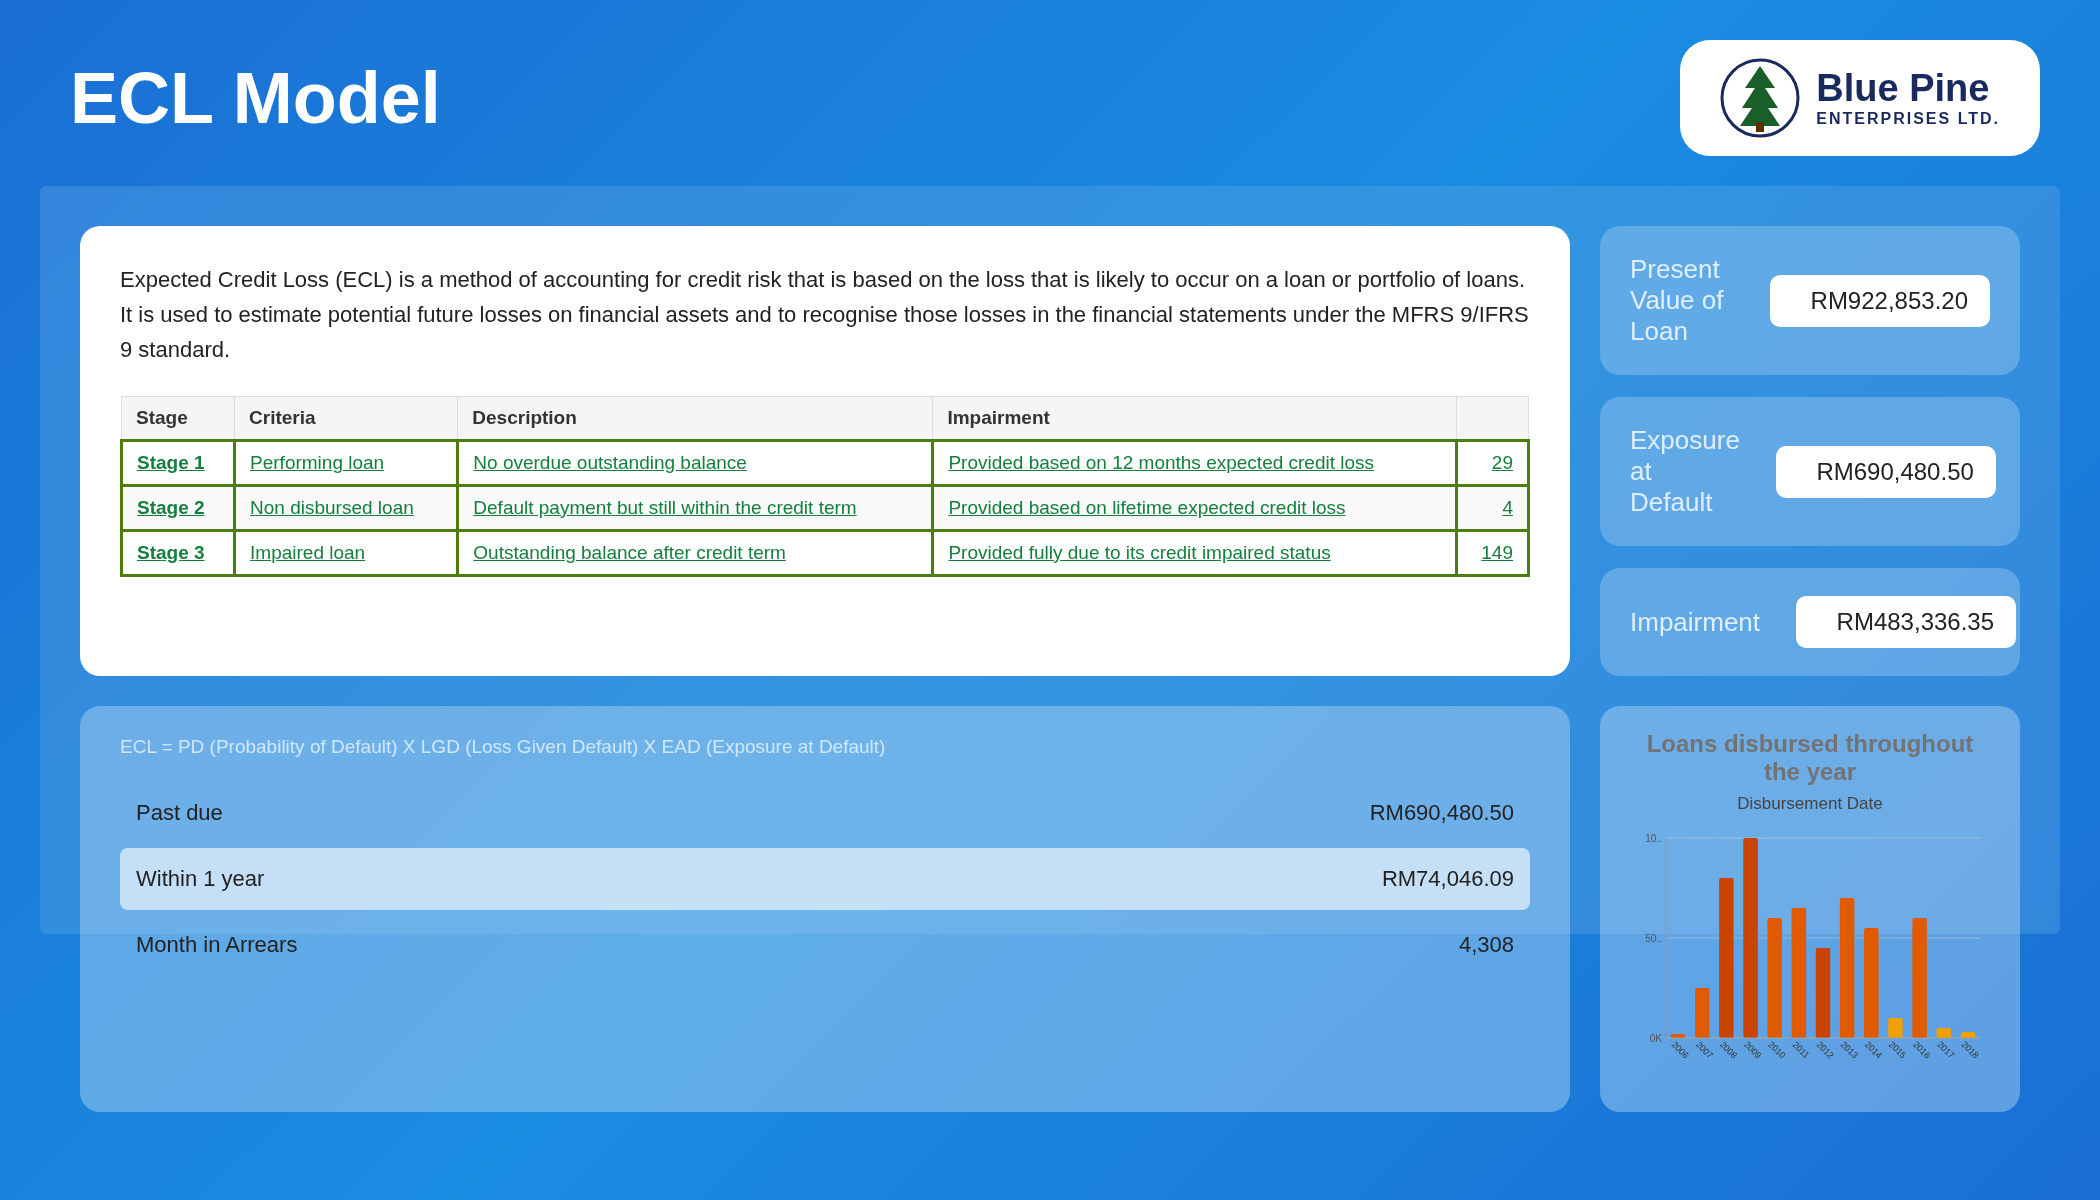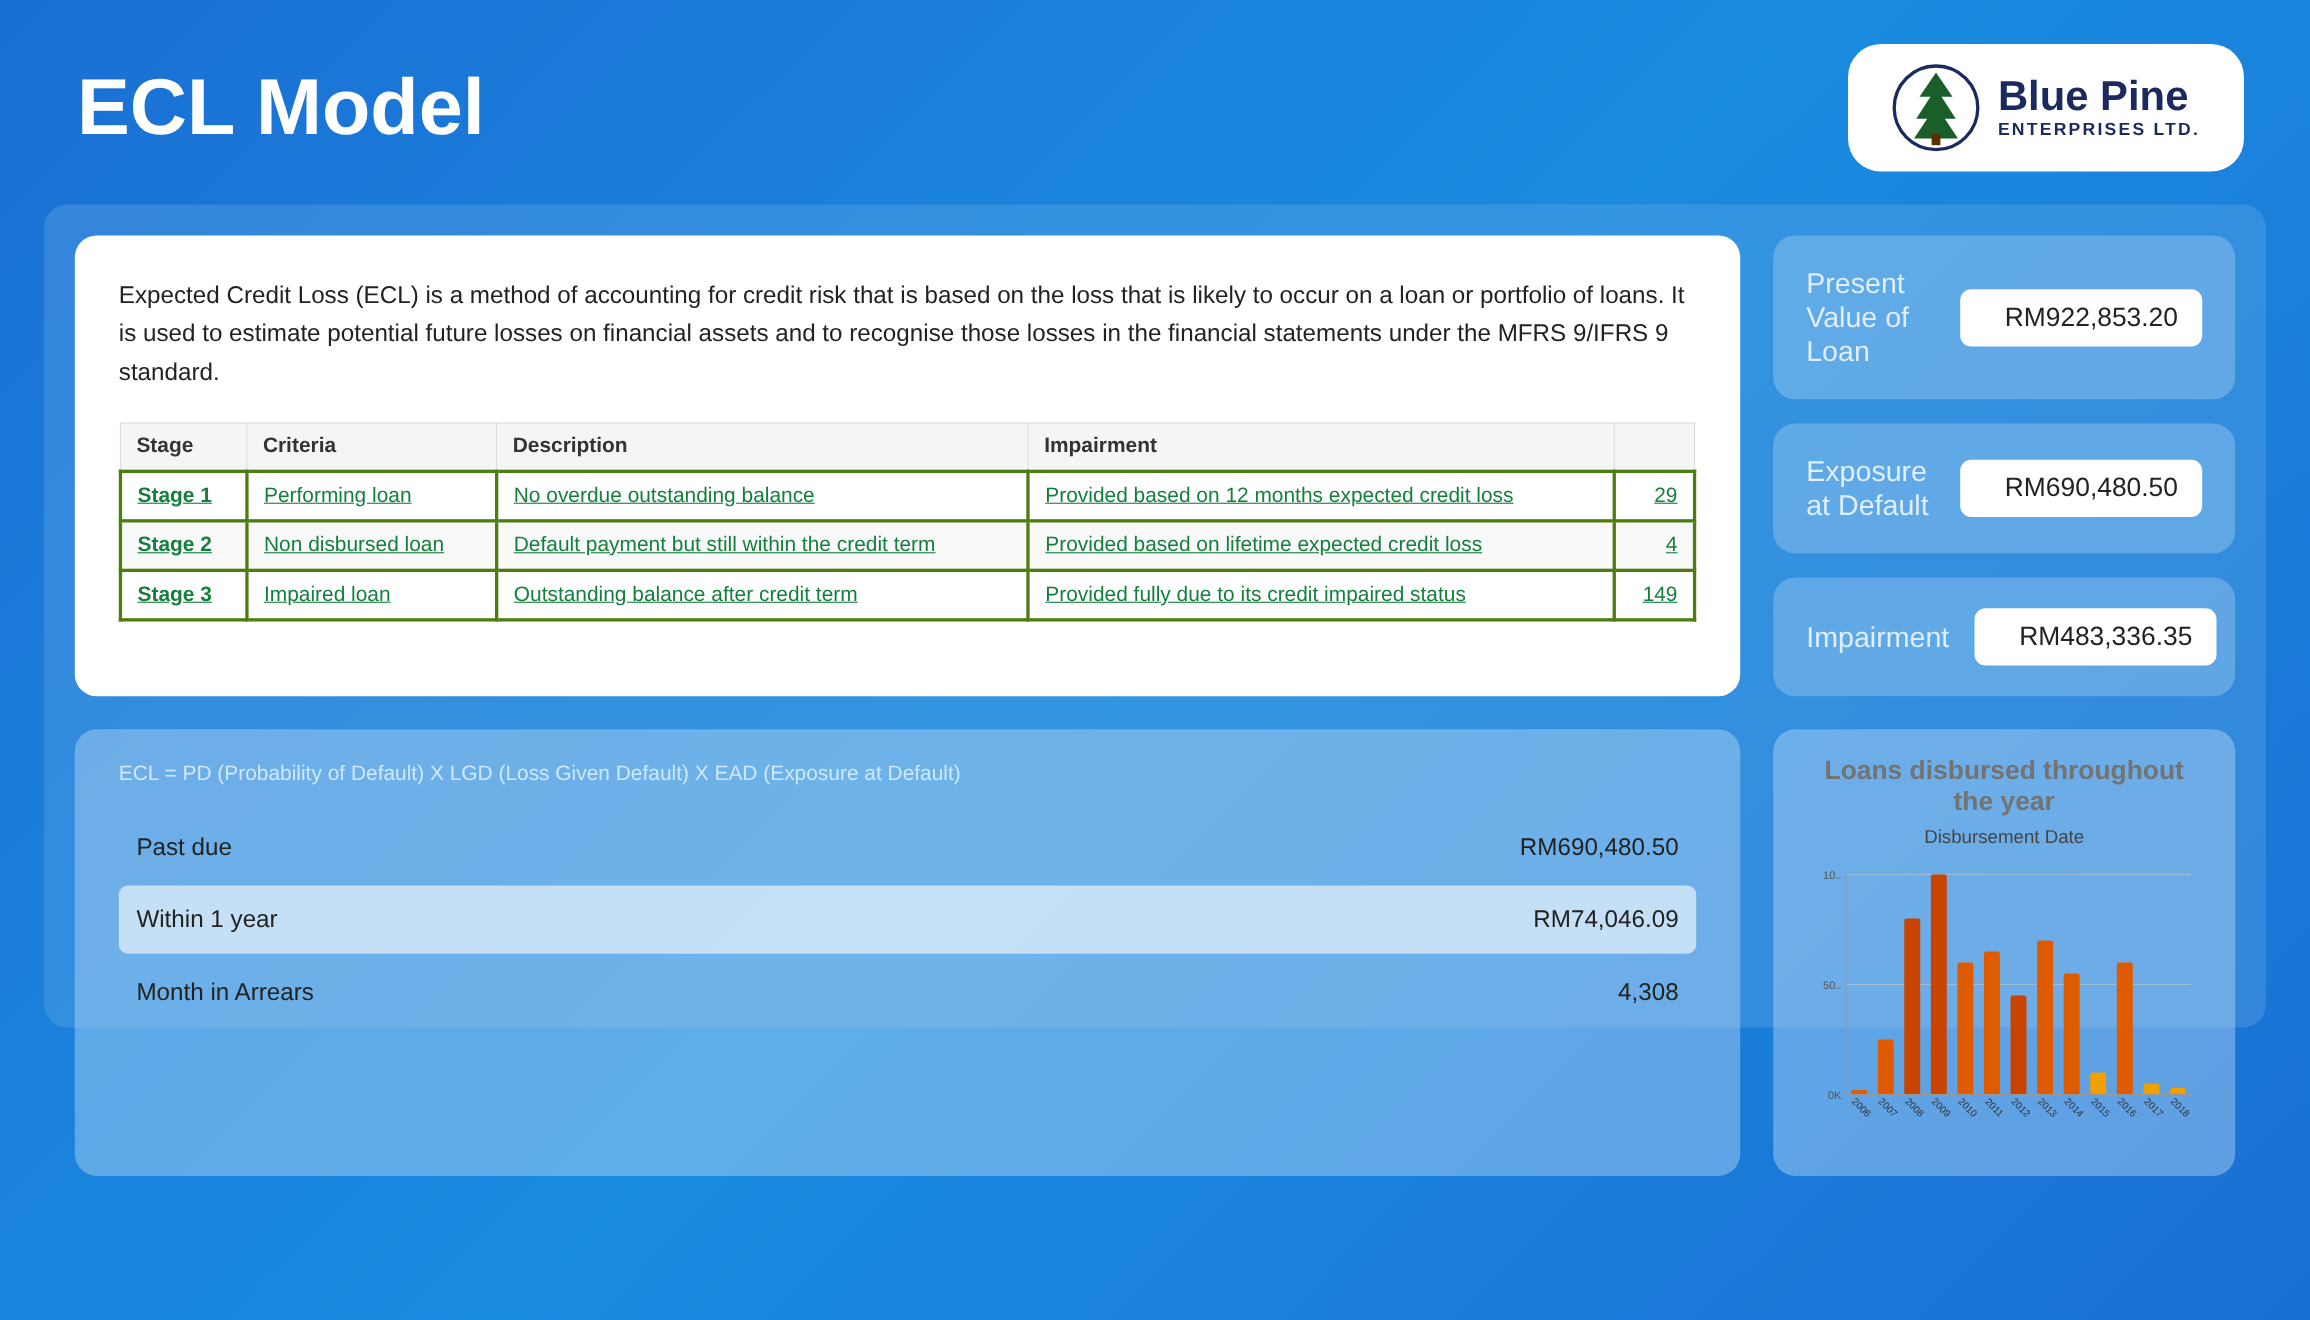--- a/index.html
+++ b/index.html
@@ -50,22 +50,22 @@
       font-size: 16px;
       color: #1a2a5e;
       letter-spacing: 2px;
       font-weight: 600;
     }
 
     
     .main-card {
       margin: 0 40px;
       background: rgba(100, 170, 230, 0.35);
-      border-radius: 21px;
-      padding: 28px;
+      border-radius: 6px;
+      padding: 40px;
       display: grid;
       grid-template-columns: 1fr 420px;
       grid-template-rows: auto auto;
       gap: 30px;
       height: 748px;
     }
 
     
     .left-top {
       background: white;
@@ -122,21 +122,21 @@
       flex-direction: column;
       gap: 22px;
     }
     .metric-card {
       background: rgba(150, 200, 240, 0.45);
       border-radius: 20px;
       padding: 28px 30px;
       display: flex;
       align-items: center;
       justify-content: space-between;
-      gap: 23px;
+      gap: 36px;
     }
     .metric-label {
       font-size: 26px;
       color: #e0efff;
       font-weight: 400;
     }
     .metric-value-box {
       background: white;
       border-radius: 10px;
       padding: 12px 22px;

